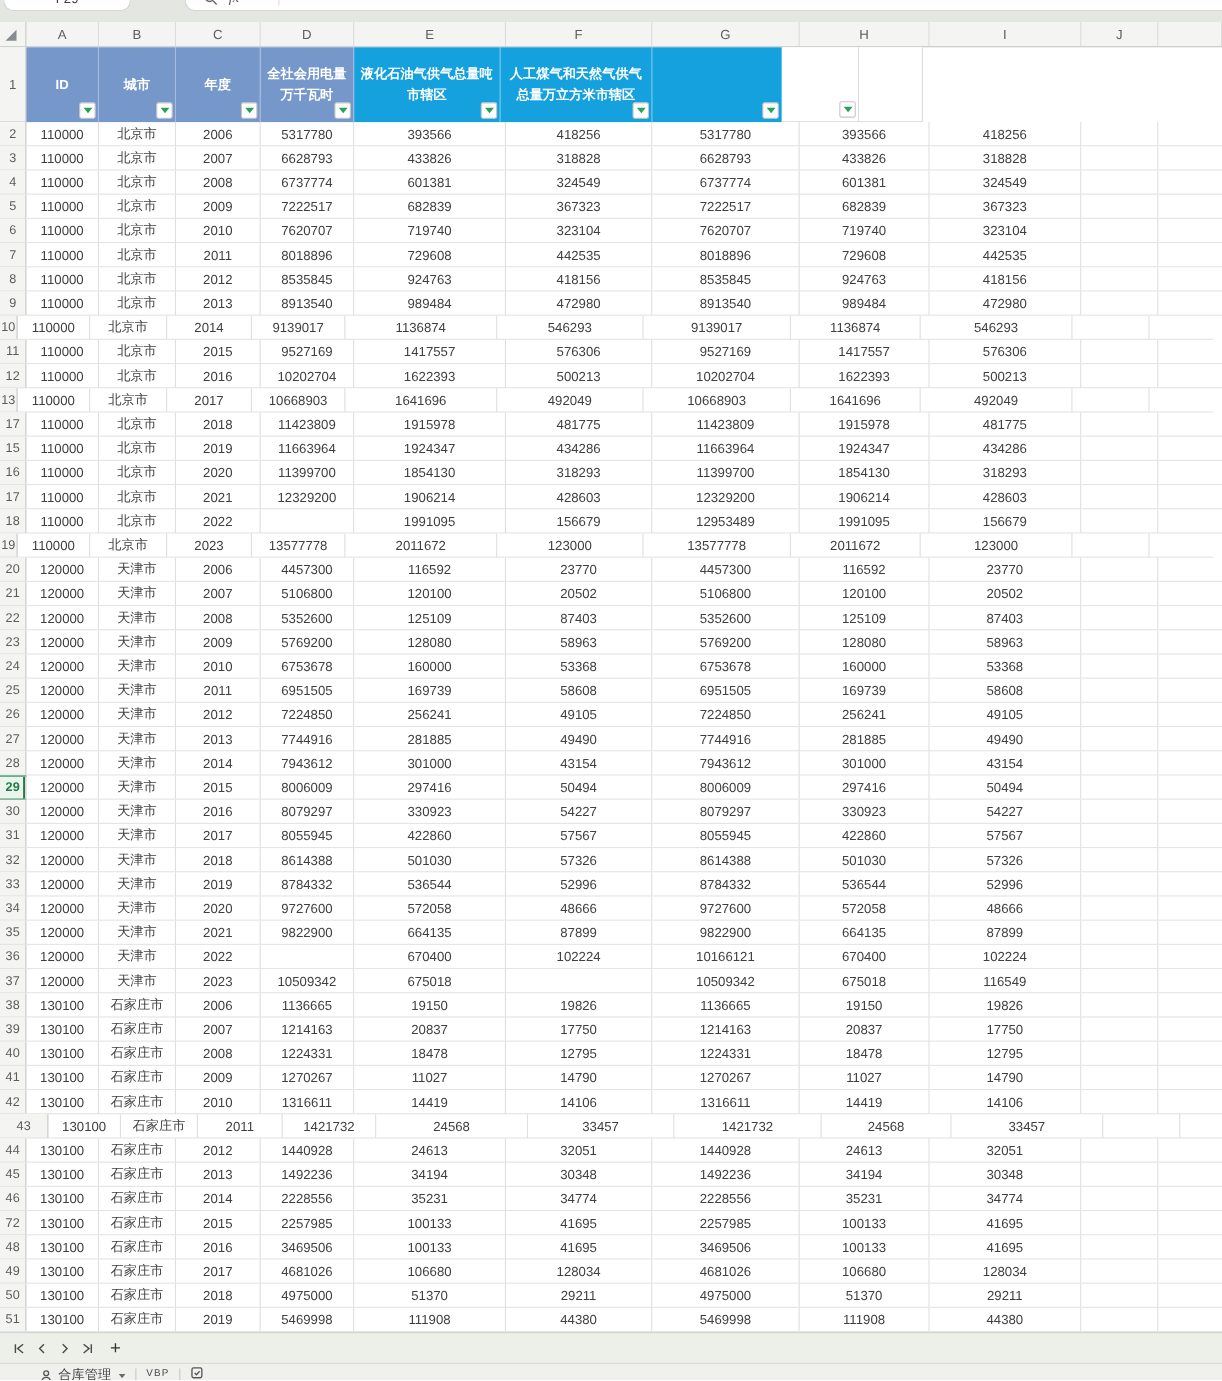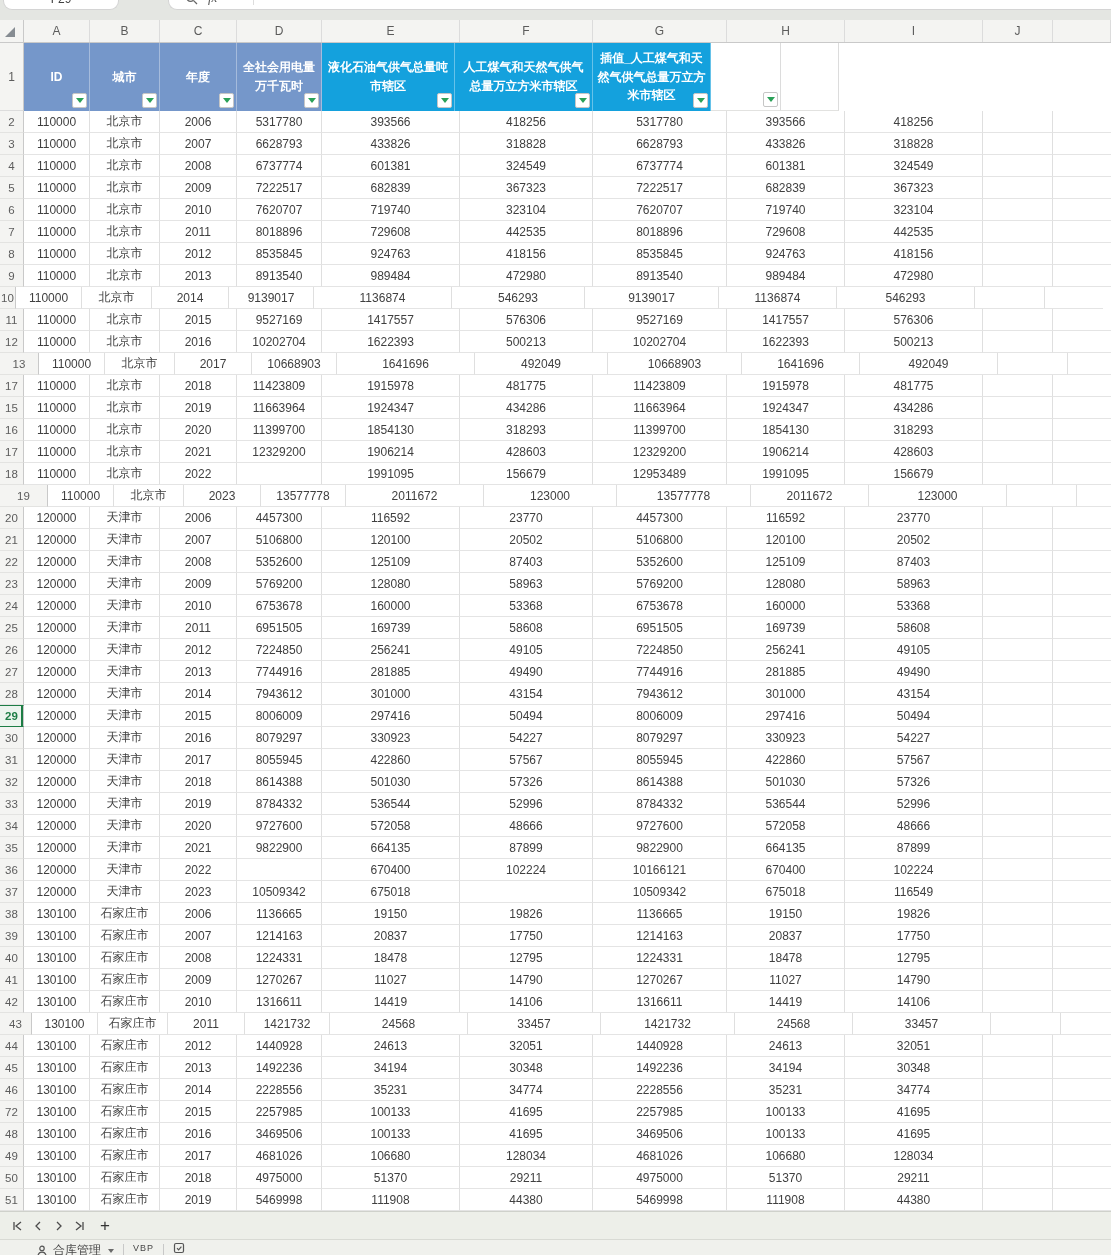--- a/index.html
+++ b/index.html
@@ -134,21 +134,20 @@
             <span class="filter-arrow"></span>
           </span>
         </div>
         <div class="header-cell tone-bright" style="width: 138px;">
           <span>人工煤气和天然气供气总量万立方米市辖区</span>
           <span class="filter-btn">
             <span class="filter-arrow"></span>
           </span>
         </div>
         <div class="header-cell tone-bright" style="width: 118px;">
-          <span>插值_人工煤气和天然气供气总量万立方米市辖区</span>
           <span class="filter-btn">
             <span class="filter-arrow"></span>
           </span>
         </div>
         <div class="header-cell tone-none" style="width: 70px;">
           <span></span>
           <span class="filter-btn">
             <span class="filter-arrow"></span>
           </span>
         </div>
@@ -304,21 +303,21 @@
         <div class="cell" style="width: 85px;">10202704</div>
         <div class="cell" style="width: 138px;">1622393</div>
         <div class="cell" style="width: 133px;">500213</div>
         <div class="cell" style="width: 134px;">10202704</div>
         <div class="cell" style="width: 118px;">1622393</div>
         <div class="cell" style="width: 138px;">500213</div>
         <div class="cell" style="width: 70px;"></div>
         <div class="cell edge" style="width: 58px;"></div>
       </div>
       <div class="data-row">
-        <div class="row-num" style="width: 39px;">13</div>
+        <div class="row-num" style="width: 16px;">13</div>
         <div class="cell" style="width: 66px;">110000</div>
         <div class="cell" style="width: 70px;">北京市</div>
         <div class="cell" style="width: 77px;">2017</div>
         <div class="cell" style="width: 85px;">10668903</div>
         <div class="cell" style="width: 138px;">1641696</div>
         <div class="cell" style="width: 133px;">492049</div>
         <div class="cell" style="width: 134px;">10668903</div>
         <div class="cell" style="width: 118px;">1641696</div>
         <div class="cell" style="width: 138px;">492049</div>
         <div class="cell" style="width: 70px;"></div>
@@ -388,21 +387,21 @@
         <div class="cell" style="width: 85px;"></div>
         <div class="cell" style="width: 138px;">1991095</div>
         <div class="cell" style="width: 133px;">156679</div>
         <div class="cell" style="width: 134px;">12953489</div>
         <div class="cell" style="width: 118px;">1991095</div>
         <div class="cell" style="width: 138px;">156679</div>
         <div class="cell" style="width: 70px;"></div>
         <div class="cell edge" style="width: 58px;"></div>
       </div>
       <div class="data-row">
-        <div class="row-num" style="width: 48px;">19</div>
+        <div class="row-num" style="width: 16px;">19</div>
         <div class="cell" style="width: 66px;">110000</div>
         <div class="cell" style="width: 70px;">北京市</div>
         <div class="cell" style="width: 77px;">2023</div>
         <div class="cell" style="width: 85px;">13577778</div>
         <div class="cell" style="width: 138px;">2011672</div>
         <div class="cell" style="width: 133px;">123000</div>
         <div class="cell" style="width: 134px;">13577778</div>
         <div class="cell" style="width: 118px;">2011672</div>
         <div class="cell" style="width: 138px;">123000</div>
         <div class="cell" style="width: 70px;"></div>
@@ -724,21 +723,21 @@
         <div class="cell" style="width: 85px;">1316611</div>
         <div class="cell" style="width: 138px;">14419</div>
         <div class="cell" style="width: 133px;">14106</div>
         <div class="cell" style="width: 134px;">1316611</div>
         <div class="cell" style="width: 118px;">14419</div>
         <div class="cell" style="width: 138px;">14106</div>
         <div class="cell" style="width: 70px;"></div>
         <div class="cell edge" style="width: 58px;"></div>
       </div>
       <div class="data-row">
-        <div class="row-num" style="width: 32px;">43</div>
+        <div class="row-num" style="width: 44px;">43</div>
         <div class="cell" style="width: 66px;">130100</div>
         <div class="cell" style="width: 70px;">石家庄市</div>
         <div class="cell" style="width: 77px;">2011</div>
         <div class="cell" style="width: 85px;">1421732</div>
         <div class="cell" style="width: 138px;">24568</div>
         <div class="cell" style="width: 133px;">33457</div>
         <div class="cell" style="width: 134px;">1421732</div>
         <div class="cell" style="width: 118px;">24568</div>
         <div class="cell" style="width: 138px;">33457</div>
         <div class="cell" style="width: 70px;"></div>

